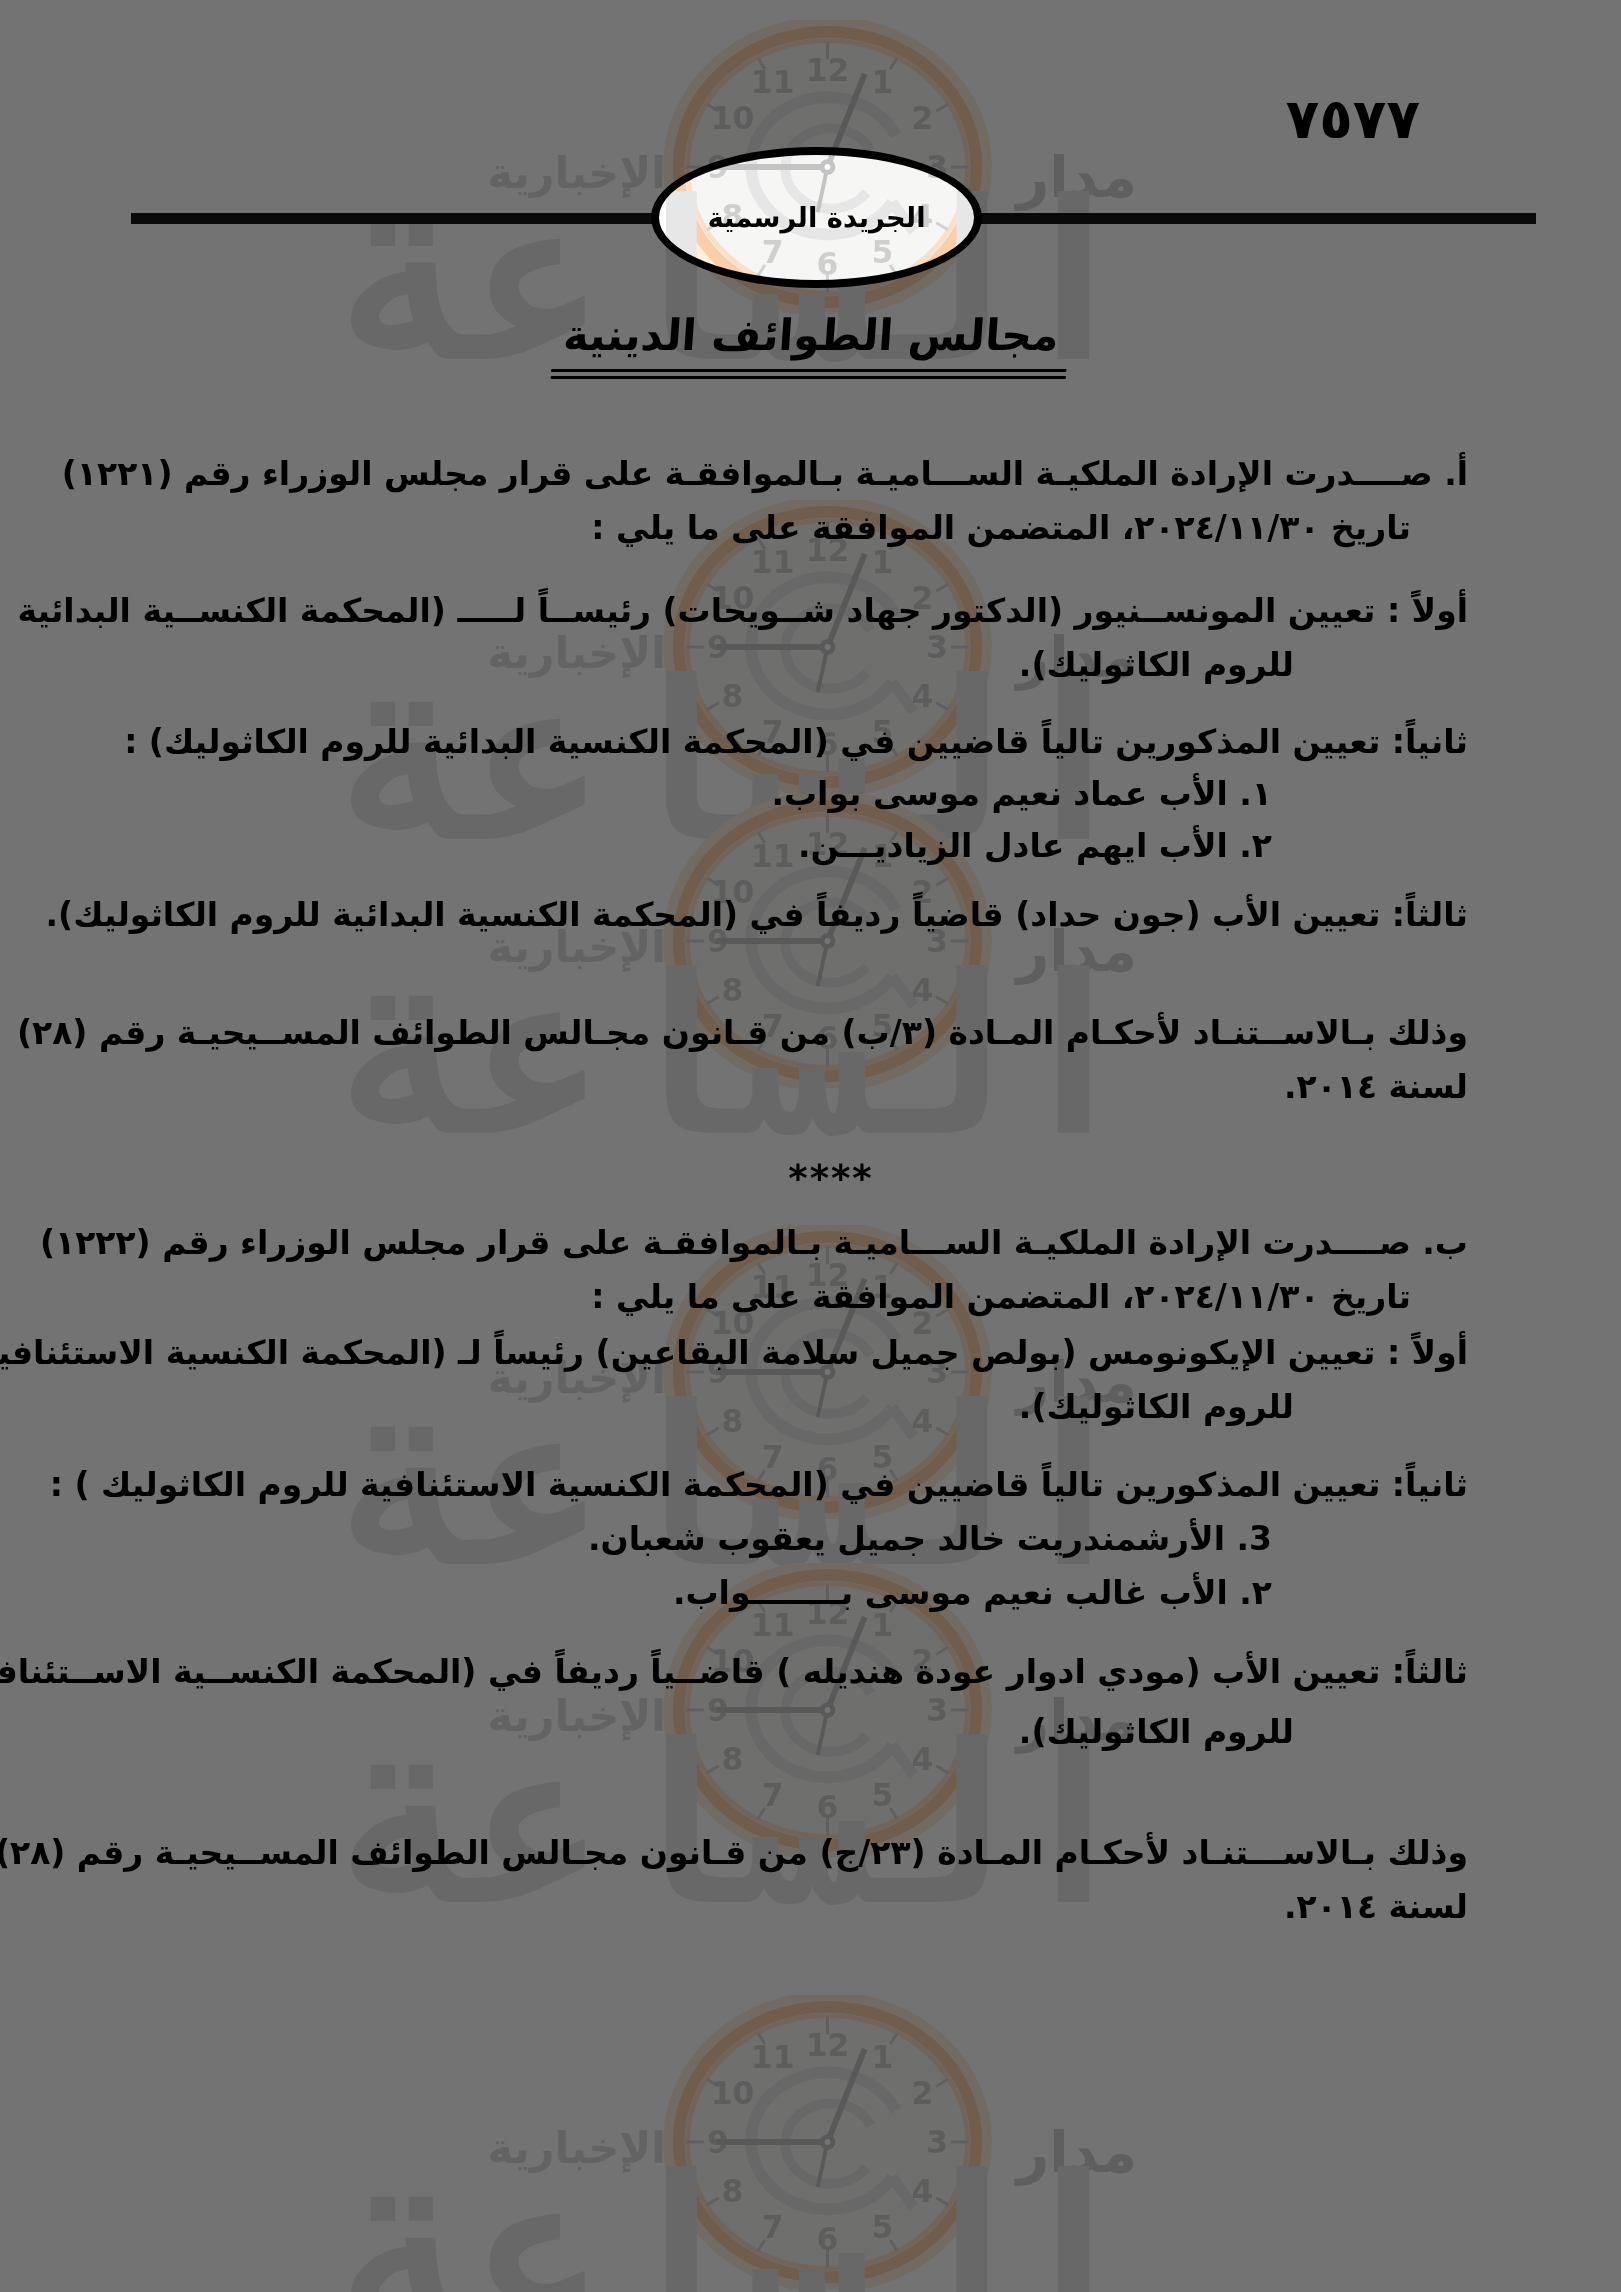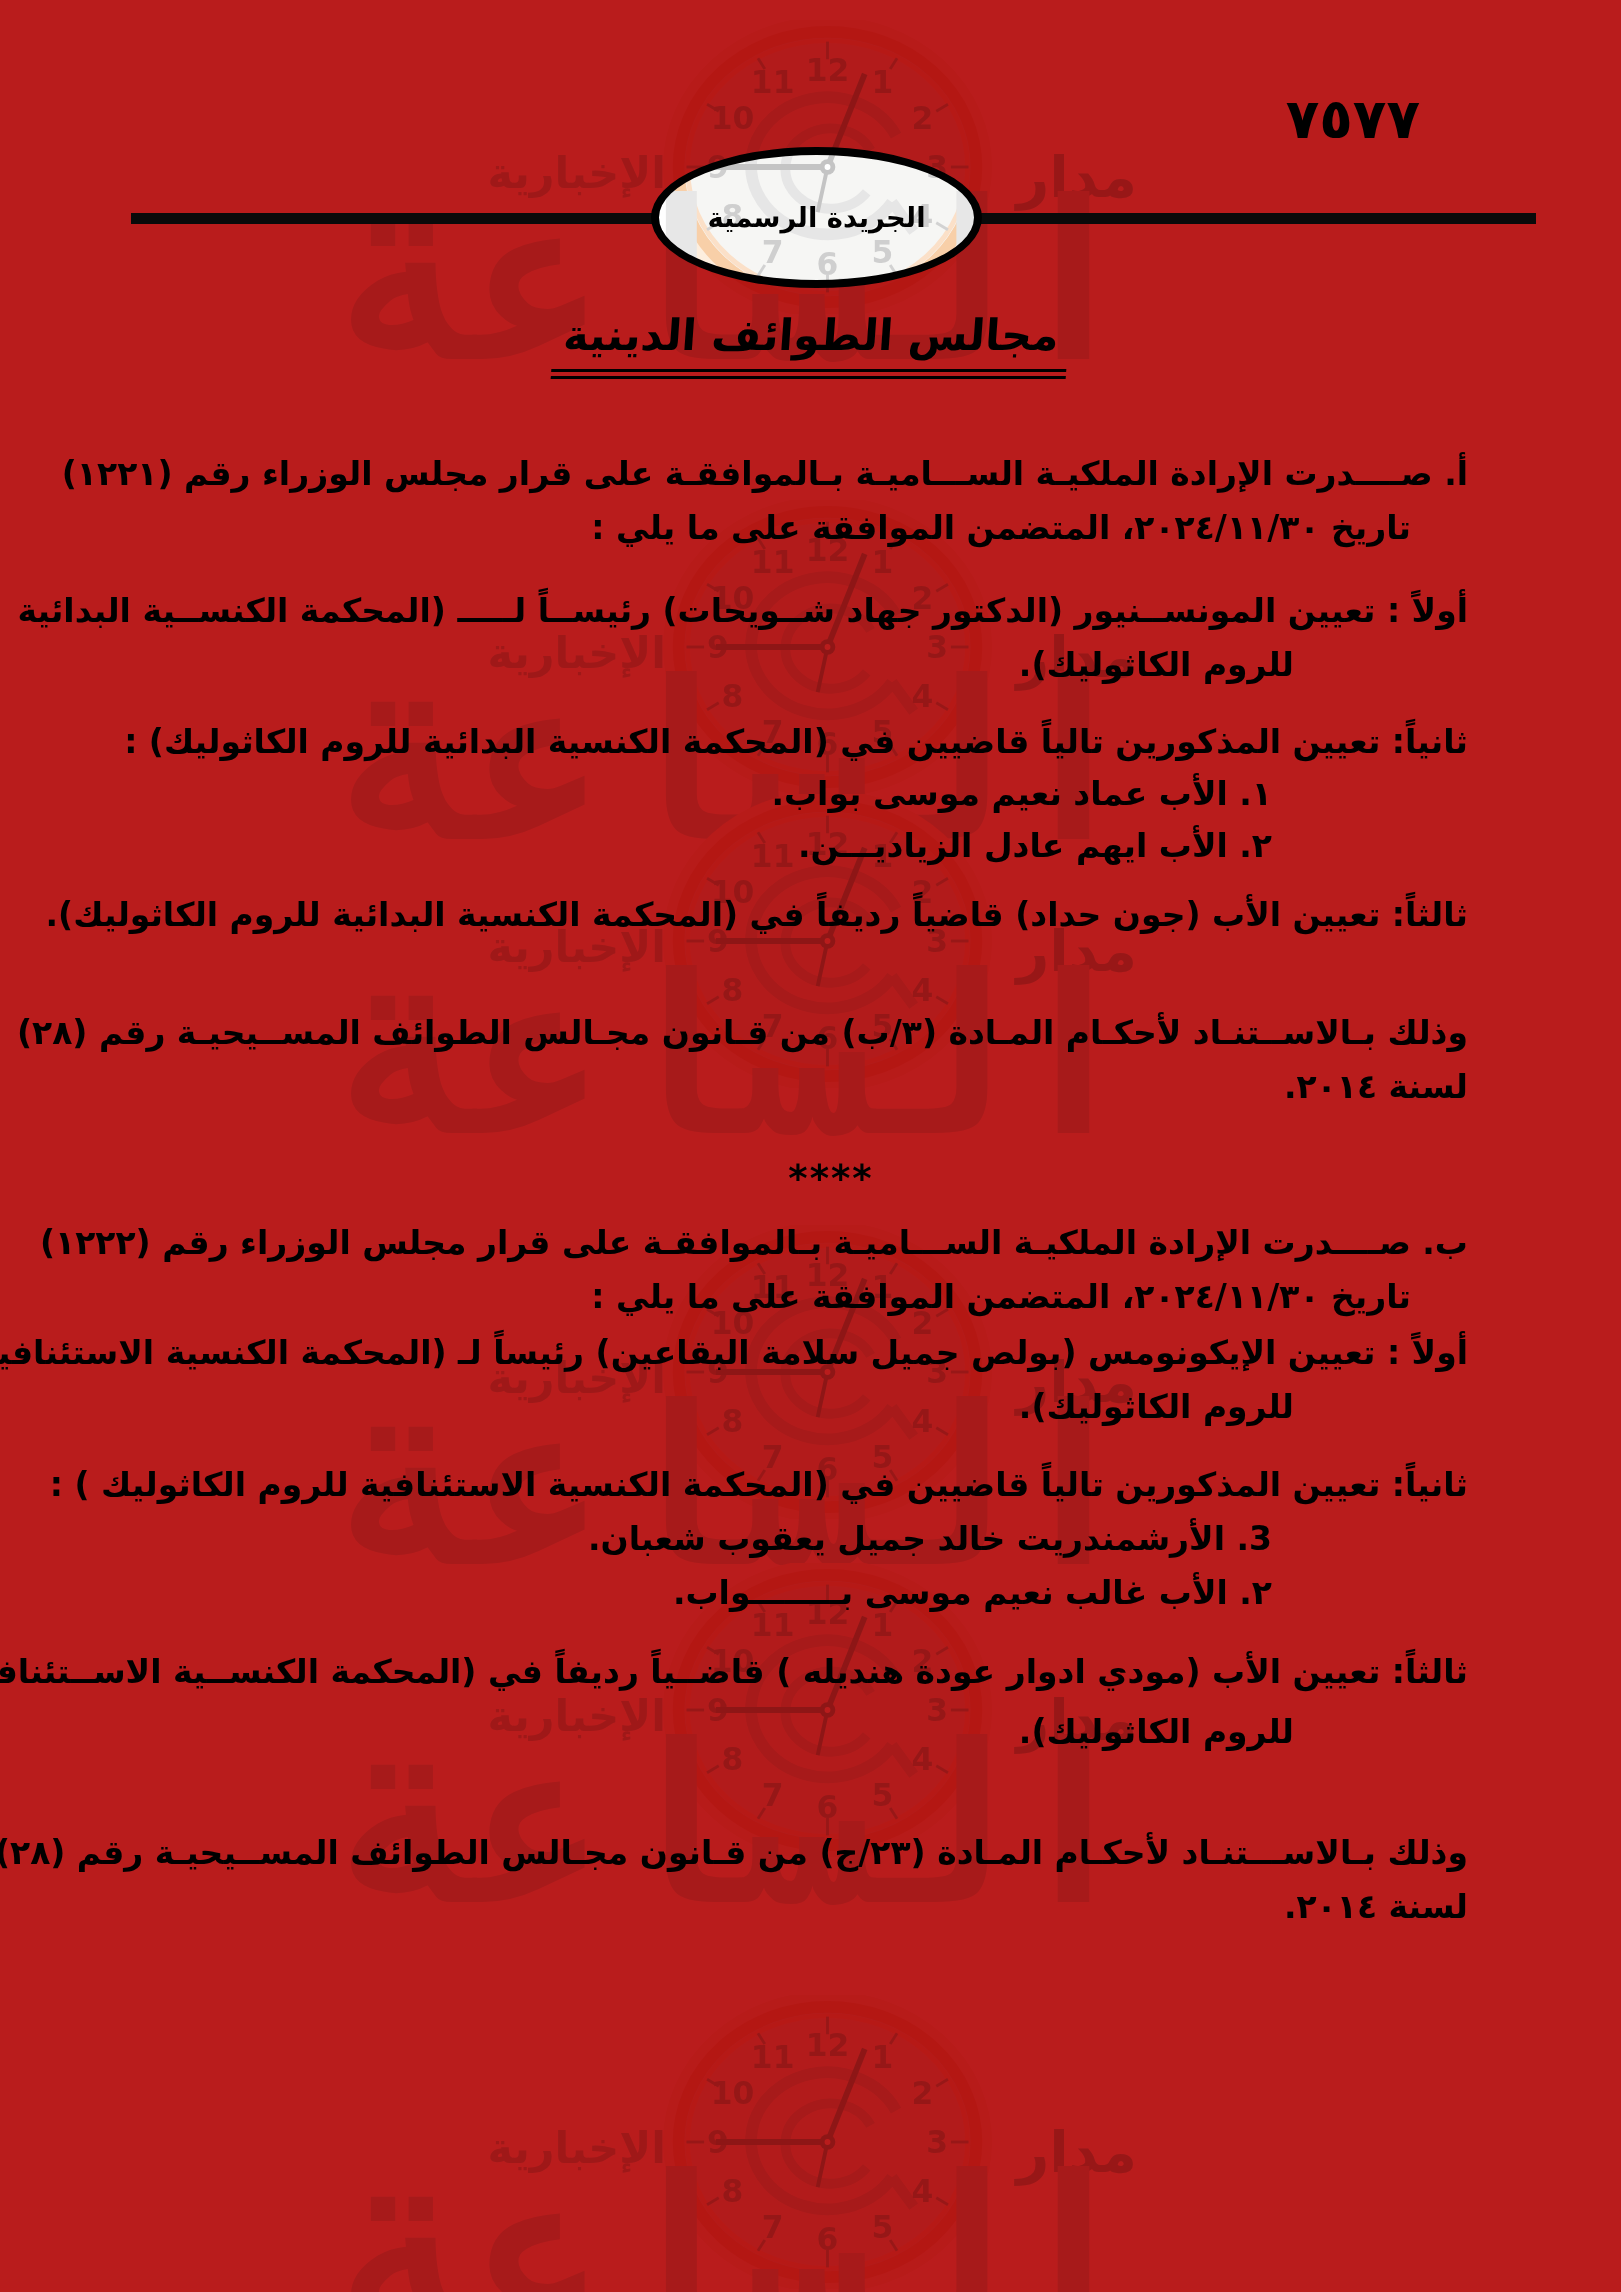--- a/index.html
+++ b/index.html
@@ -1,21 +1,21 @@
 <!DOCTYPE html>
 <html lang="ar" dir="rtl"><head>
 <meta charset="utf-8">
 <style>
   html,body{margin:0;padding:0;background:#888;}
   *{box-sizing:border-box;}
   #page{
     position:relative;
     width:1621px;height:2293px;
     margin:0 auto;
-    background:#b91c1c;
+    background:#737373;
     overflow:hidden;
     font-family:"DejaVu Sans",sans-serif;
     font-weight:bold;
     color:#000;
     direction:rtl;
   }
   
   .pagenum{
     position:absolute;top:90px;right:201px;
     font-size:55px;line-height:59px;letter-spacing:3.9px;

